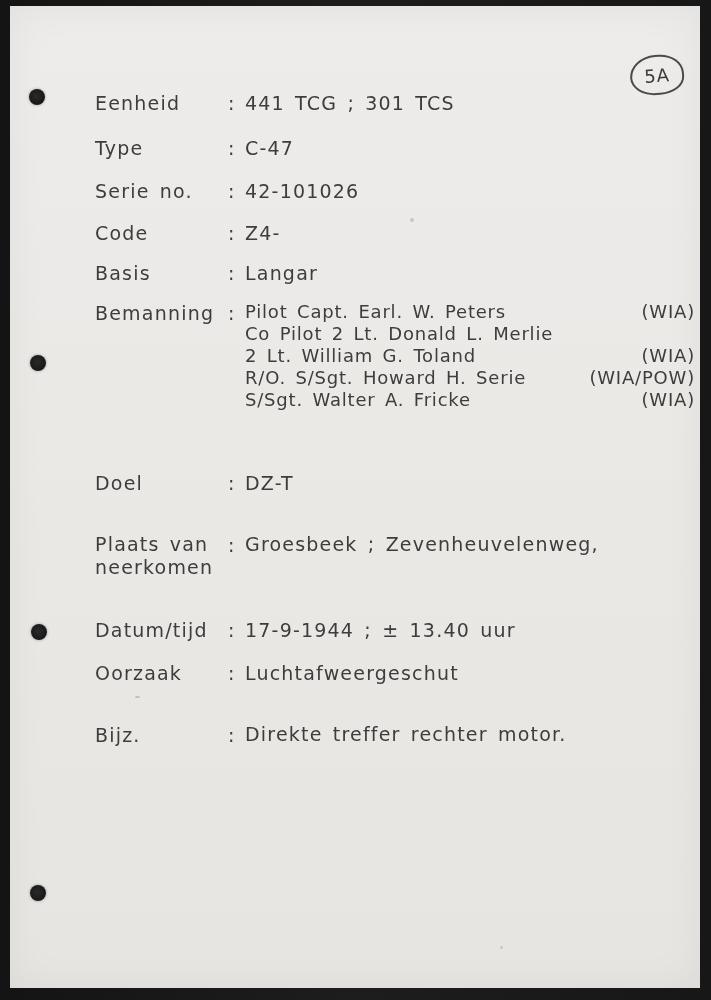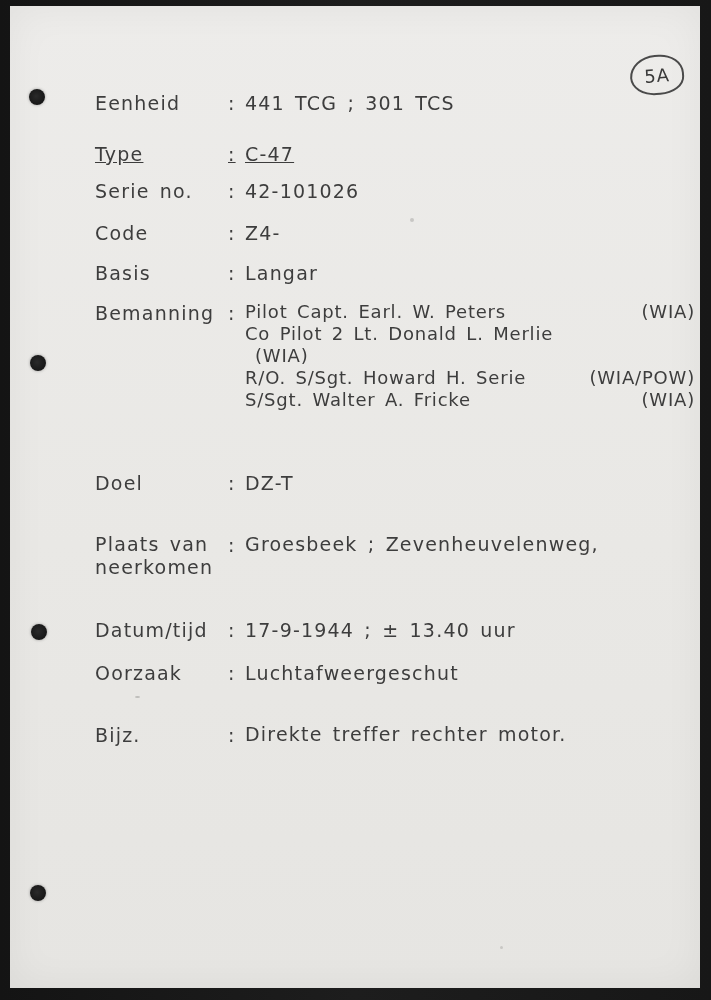--- a/index.html
+++ b/index.html
@@ -64,21 +64,21 @@
     font-size: 19px;
     letter-spacing: 1.2px;
     word-spacing: 3px;
     line-height: 24px;
     color: #3d3d3d;
   }
   .lbl { width: 133px; flex: 0 0 133px; }
   .colon { width: 17px; flex: 0 0 17px; }
   .val { flex: 1 1 auto; }
   .r-eenheid { top: 85px; justify-content: flex-end; }
-  .r-type    { top: 136px; text-decoration: underline; }
+  .r-type    { top: 130px; }
   .r-serie   { top: 173px; }
   .r-code    { top: 215px; }
   .r-basis   { top: 255px; justify-content: space-between; }
   .r-crew    { top: 295px; }
   .r-doel    { top: 465px; }
   .r-plaats  { top: 527px; }
   .r-datum   { top: 612px; }
   .r-oorzaak { top: 655px; }
   .r-bijz    { top: 717px; }
   .crew-lines { flex: 1 1 auto; max-width: 452px; }
@@ -156,20 +156,21 @@
       <div class="crew-lines">
         <div class="crew-line">
           <span>Pilot Capt. Earl. W. Peters</span>
           <span class="crew-status">(WIA)</span>
         </div>
         <div class="crew-line">
           <span>Co Pilot 2 Lt. Donald L. Merlie</span>
           <span class="crew-status"></span>
         </div>
         <div class="crew-line">
+          <span>2 Lt. William G. Toland</span>
           <span class="crew-status">(WIA)</span>
         </div>
         <div class="crew-line">
           <span>R/O. S/Sgt. Howard H. Serie</span>
           <span class="crew-status">(WIA/POW)</span>
         </div>
         <div class="crew-line">
           <span>S/Sgt. Walter A. Fricke</span>
           <span class="crew-status">(WIA)</span>
         </div>

